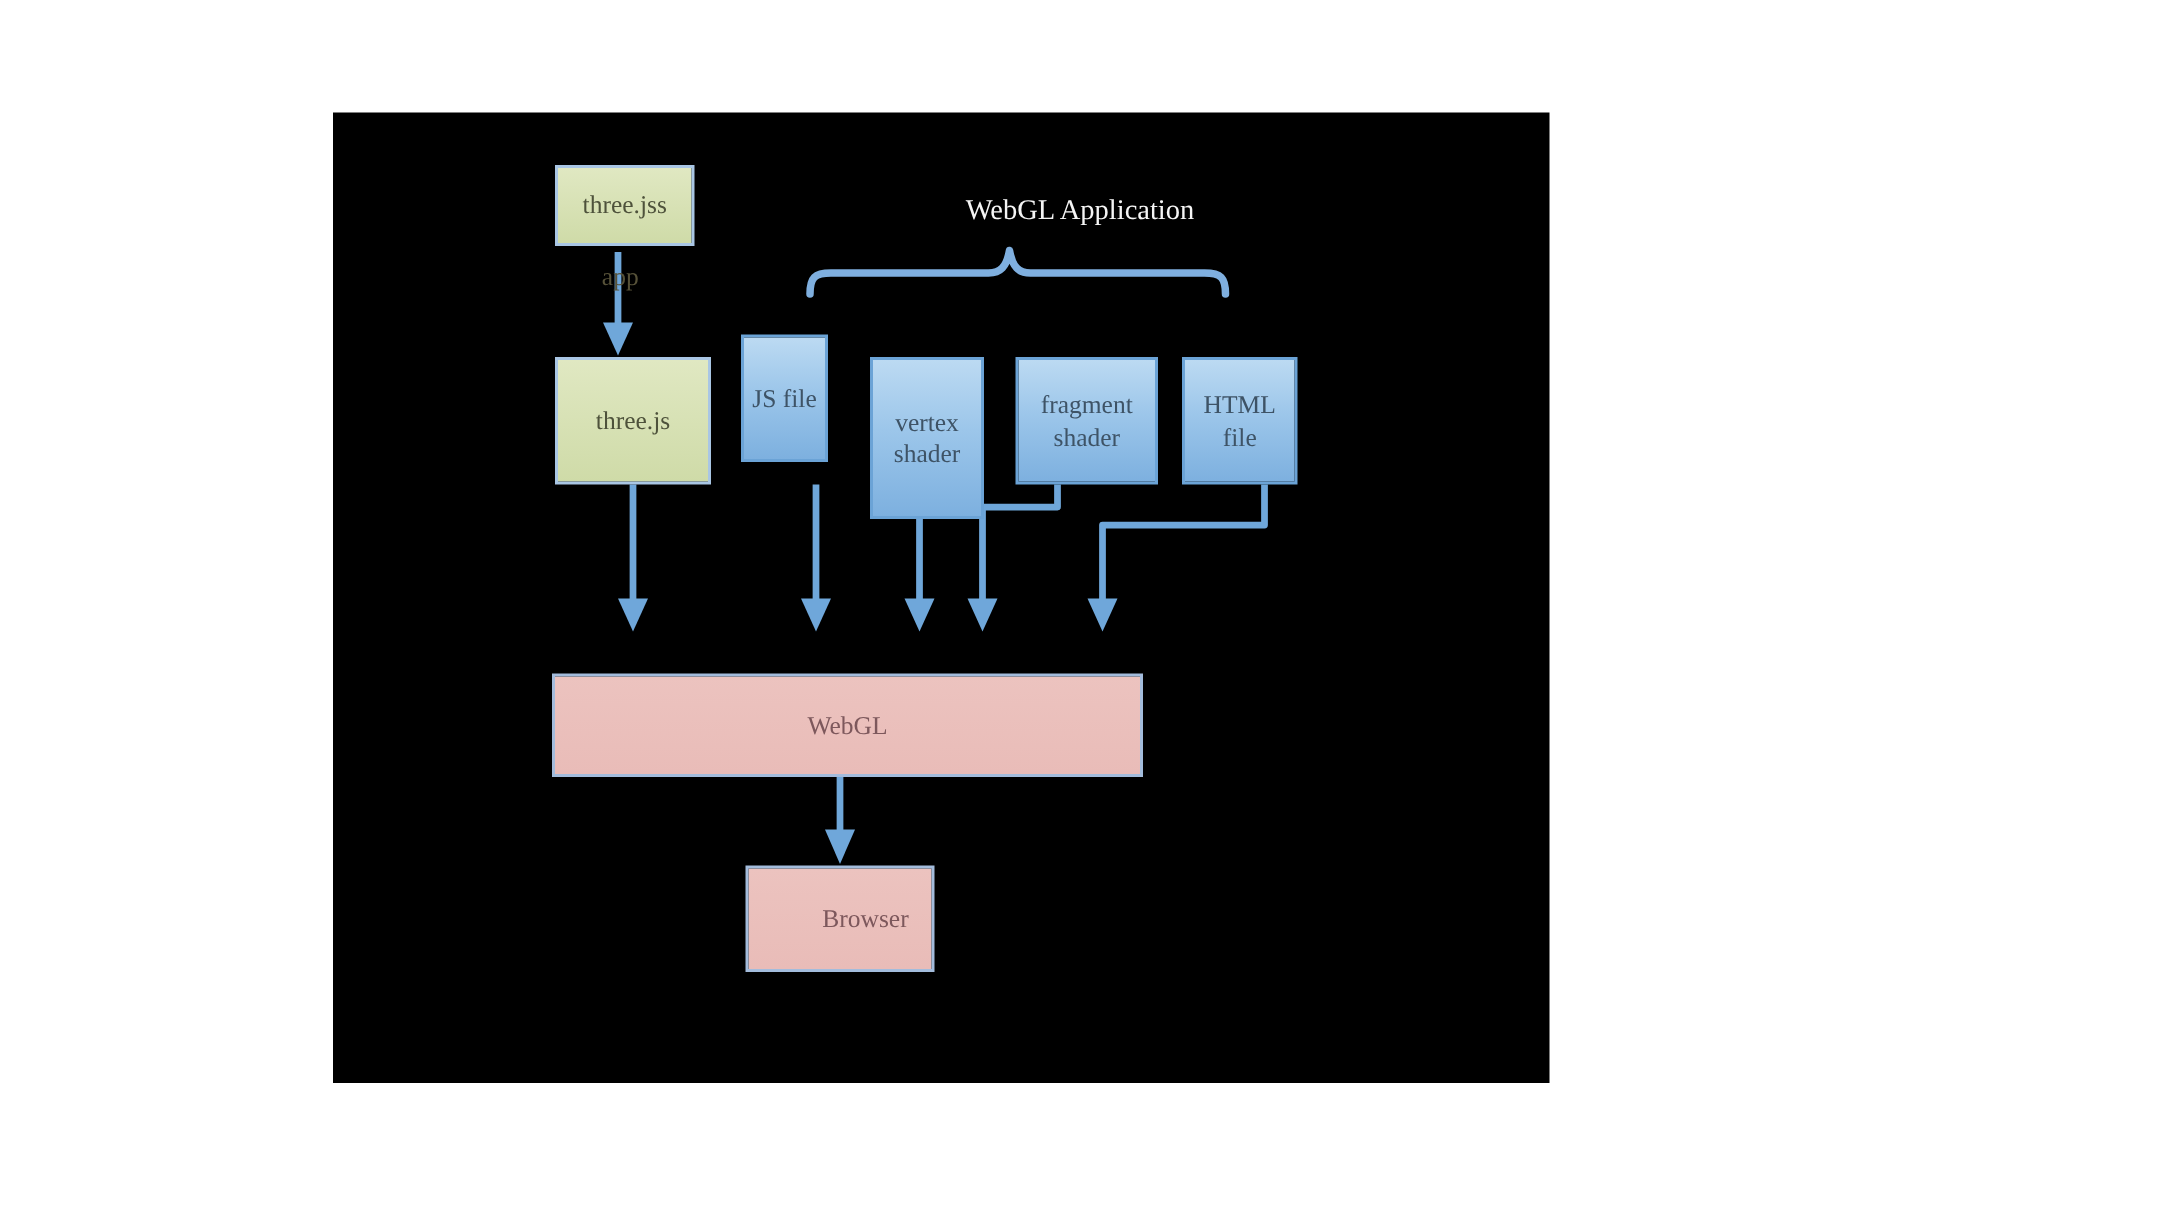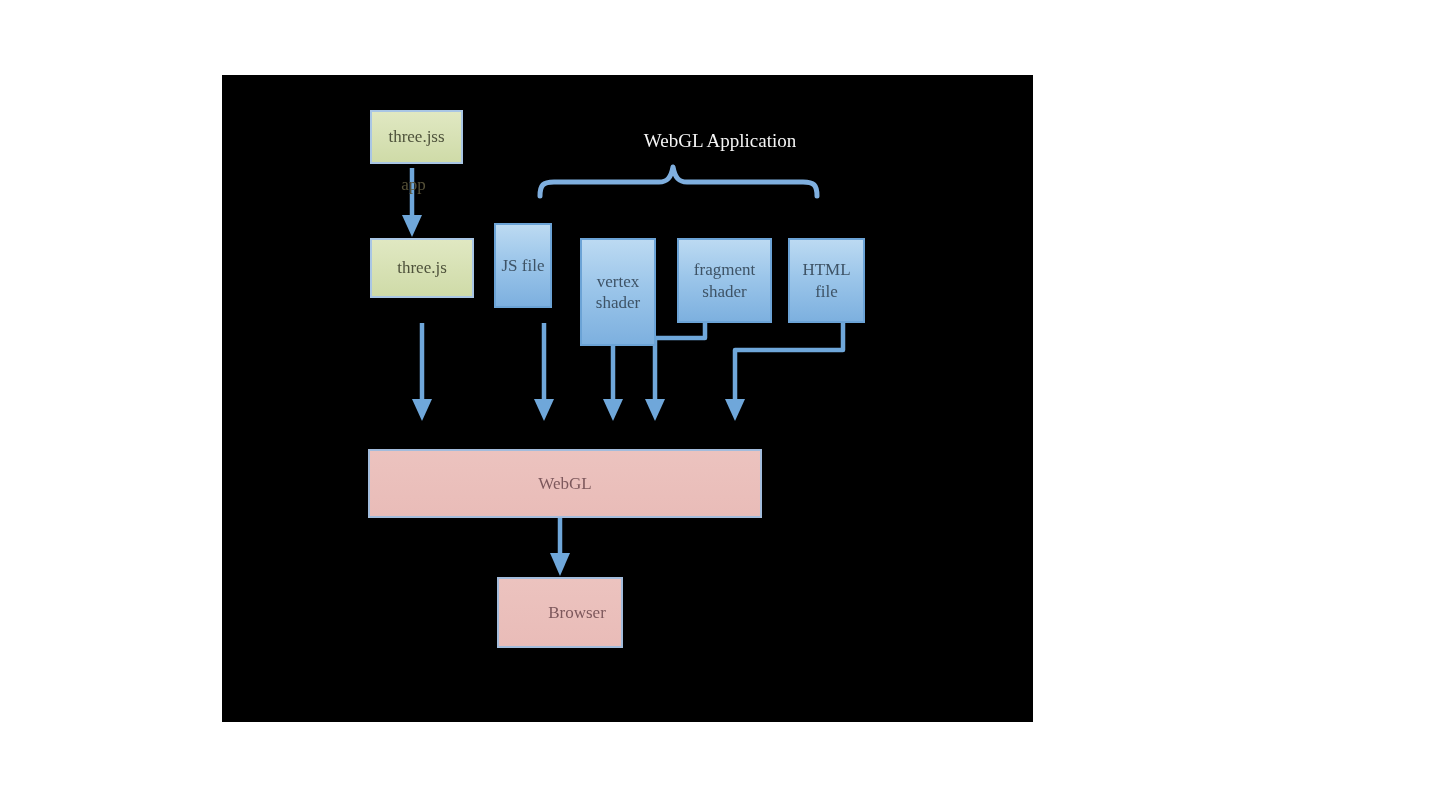--- a/index.html
+++ b/index.html
@@ -75,21 +75,21 @@
       <polygon class="edge-head" points="328,478 348,478 338,501"></polygon>
     </svg>
 
     <div class="diagram-title" style="left:348px;top:55px;width:300px;">WebGL Application</div>
 
     <div class="node green" style="left:148px;top:35px;width:93px;height:54px;">
       <span>three.jss</span>
     </div>
     <div class="sublabel" style="left:144px;top:88px;width:95px;margin-top:12px;">app</div>
 
-    <div class="node green" style="left:148px;top:163px;width:104px;height:60px;">
+    <div class="node green" style="left:148px;top:163px;width:104px;height:85px;">
       <span>three.js</span>
     </div>
 
     <div class="node blue" style="left:272px;top:148px;width:58px;height:85px;">
       <span>JS file</span>
     </div>
 
     <div class="node blue" style="left:358px;top:163px;width:76px;height:108px;">
       <span>vertex shader</span>
     </div>

